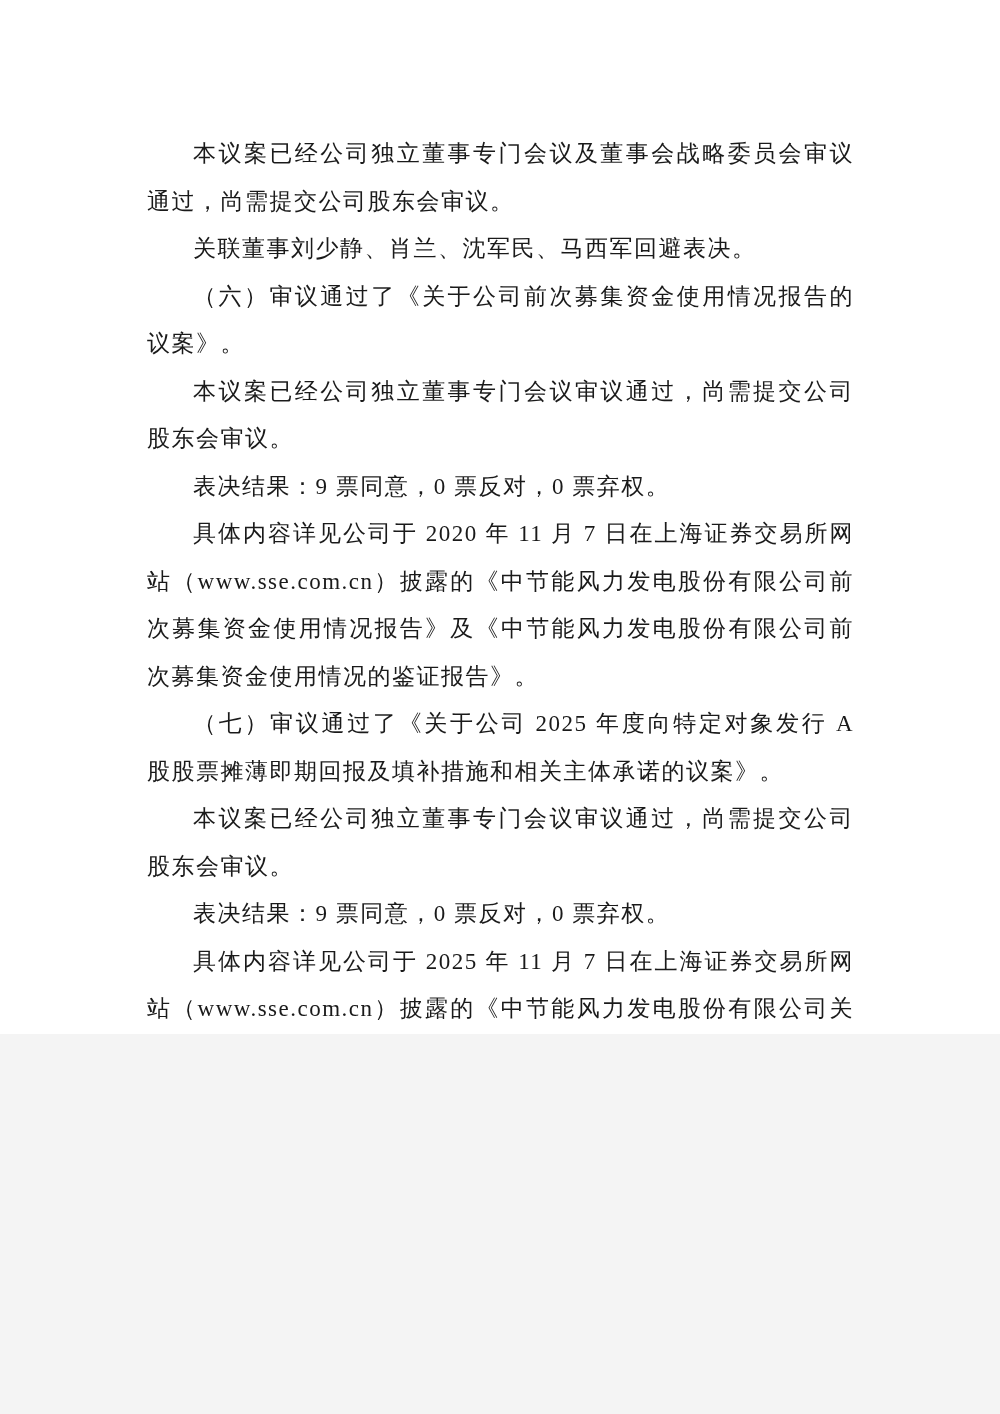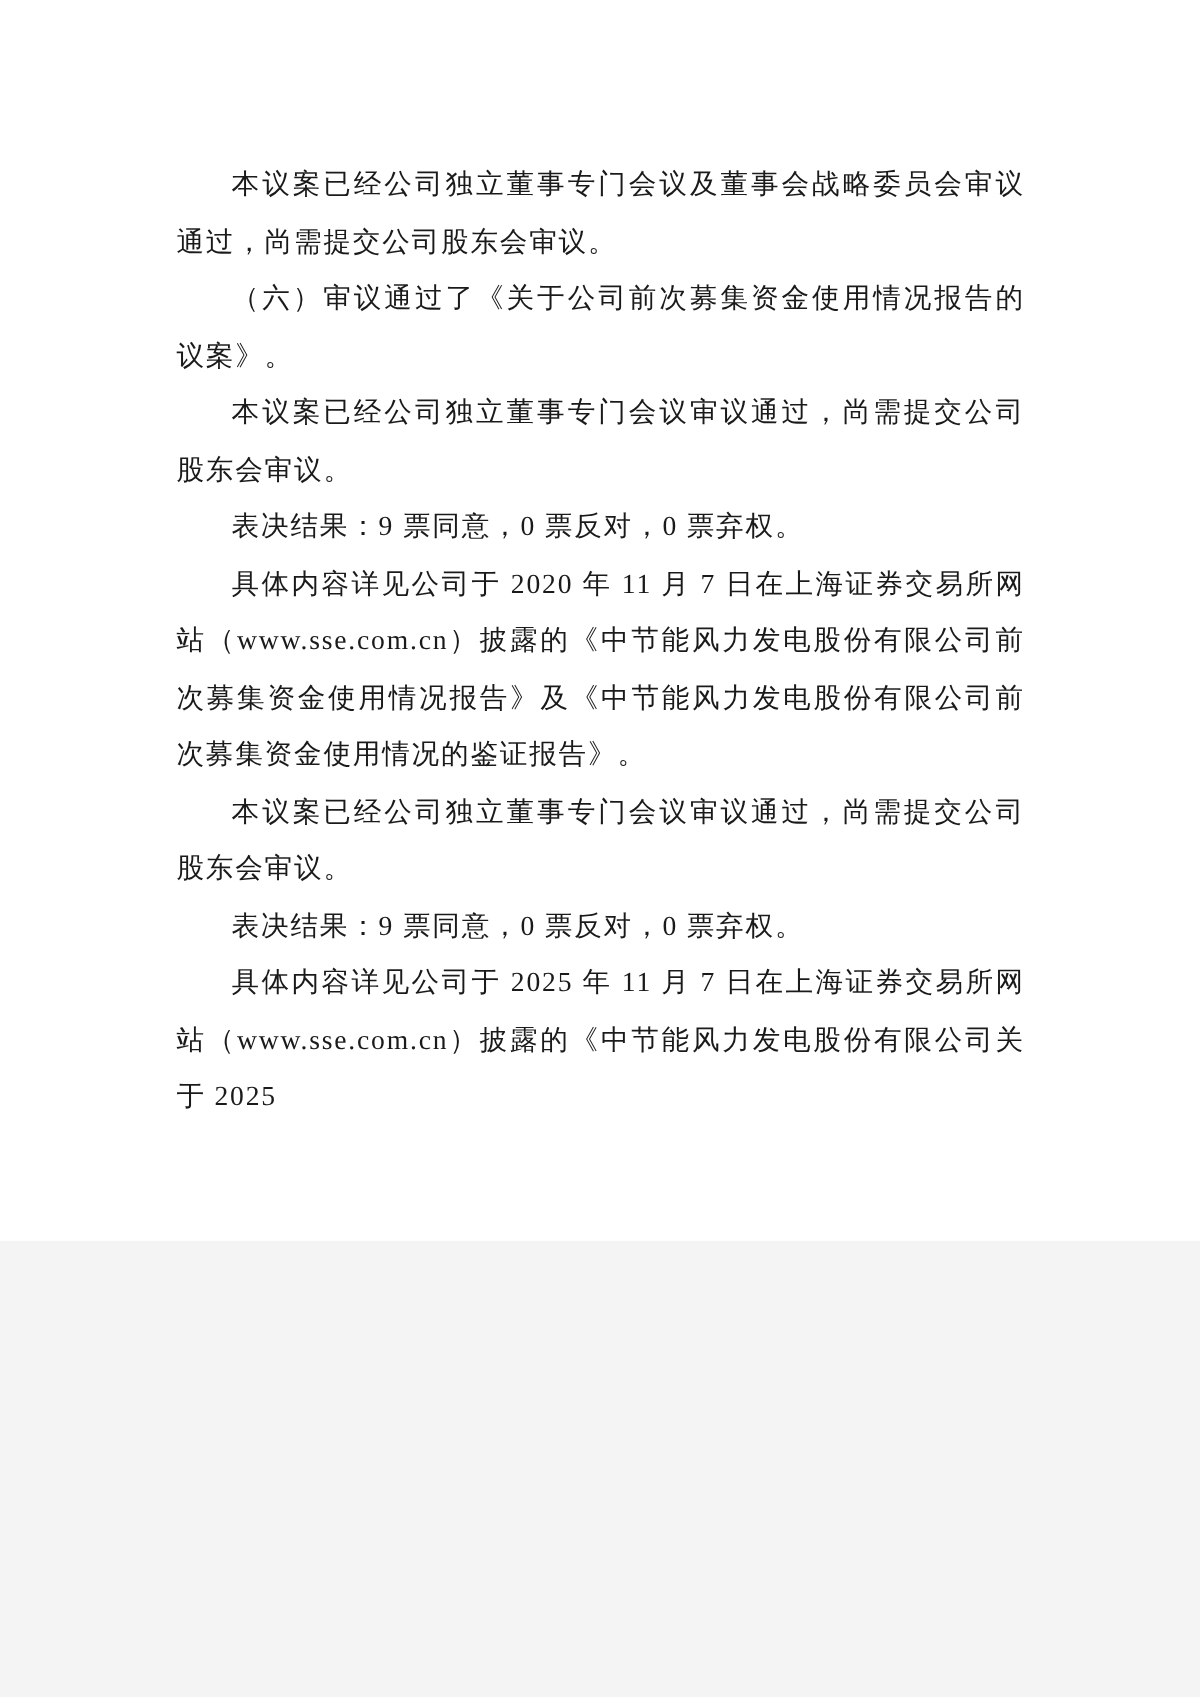--- a/index.html
+++ b/index.html
@@ -41,21 +41,23 @@
   .para.heading {
     font-weight: normal;
   }
 </style>
 </head>
 <body>
 
 <div class="page">
   <div class="content">
     <p class="para body">本议案已经公司独立董事专门会议及董事会战略委员会审议通过，尚需提交公司股东会审议。</p>
+    <p class="para body">关联董事刘少静、肖兰、沈军民、马西军回避表决。</p>
     <p class="para heading">（六）审议通过了《关于公司前次募集资金使用情况报告的议案》。</p>
     <p class="para body">本议案已经公司独立董事专门会议审议通过，尚需提交公司股东会审议。</p>
     <p class="para body">表决结果：9 票同意，0 票反对，0 票弃权。</p>
     <p class="para body">具体内容详见公司于 2020 年 11 月 7 日在上海证券交易所网站（www.sse.com.cn）披露的《中节能风力发电股份有限公司前次募集资金使用情况报告》及《中节能风力发电股份有限公司前次募集资金使用情况的鉴证报告》。</p>
+    <p class="para heading">（七）审议通过了《关于公司 2025 年度向特定对象发行 A 股股票摊薄即期回报及填补措施和相关主体承诺的议案》。</p>
     <p class="para body">本议案已经公司独立董事专门会议审议通过，尚需提交公司股东会审议。</p>
     <p class="para body">表决结果：9 票同意，0 票反对，0 票弃权。</p>
     <p class="para body">具体内容详见公司于 2025 年 11 月 7 日在上海证券交易所网站（www.sse.com.cn）披露的《中节能风力发电股份有限公司关于 2025</p>
   </div>
 </div>
 
 </body></html>

